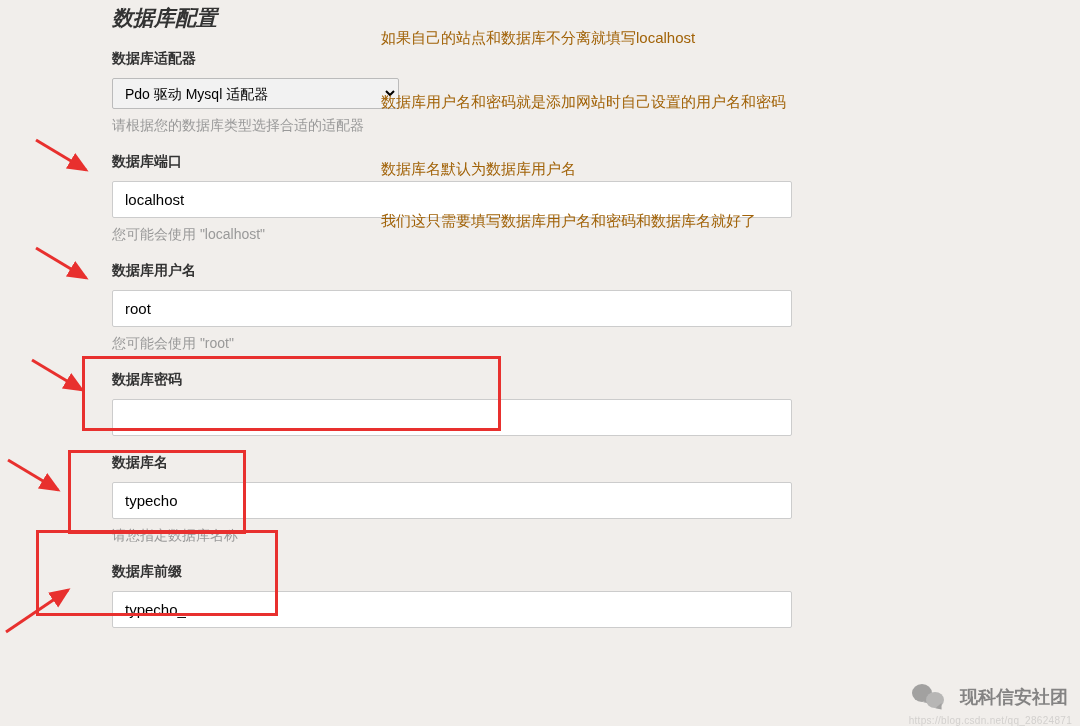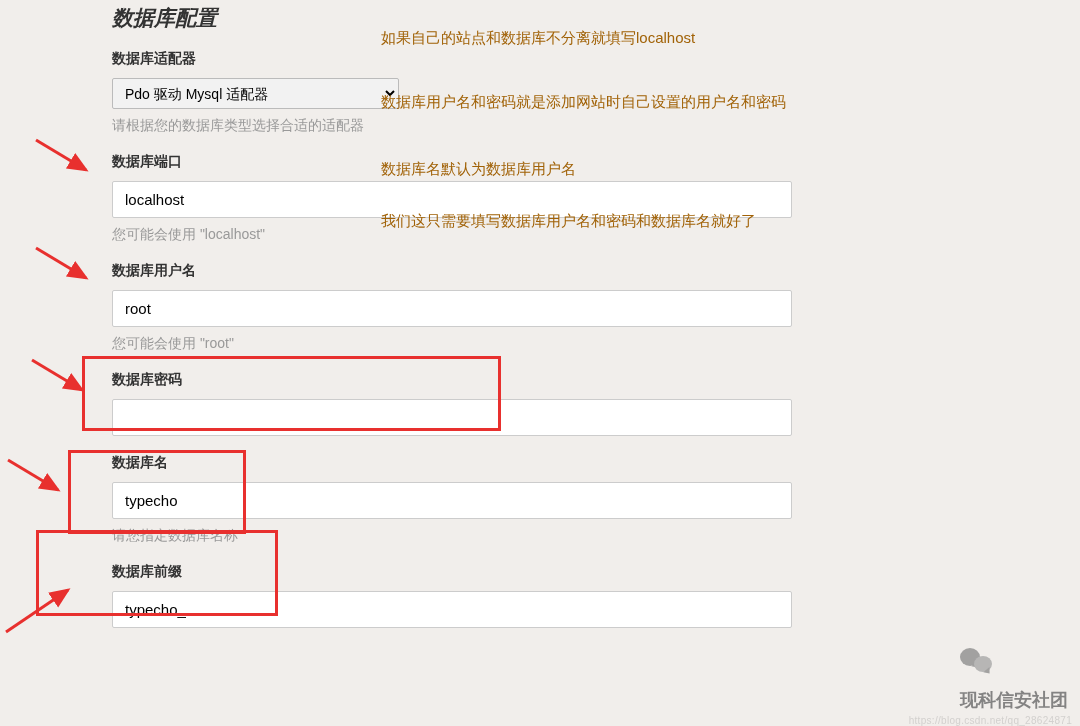--- a/index.html
+++ b/index.html
@@ -71,23 +71,23 @@
     .highlight-box {
       position: absolute;
       border: 3px solid #e8302e;
       pointer-events: none;
     }
     .watermark {
       position: absolute;
       right: 12px;
       bottom: 14px;
       display: flex;
+      align-items: center;
       gap: 12px;
       opacity: 0.78;
-      flex-direction: column;
     }
     .wm-icon {
       width: 36px;
       height: 30px;
       position: relative;
     }
     .bubble {
       width: 18px; height: 18px;
       border-radius: 50%;
       background: #8c8c8c;

